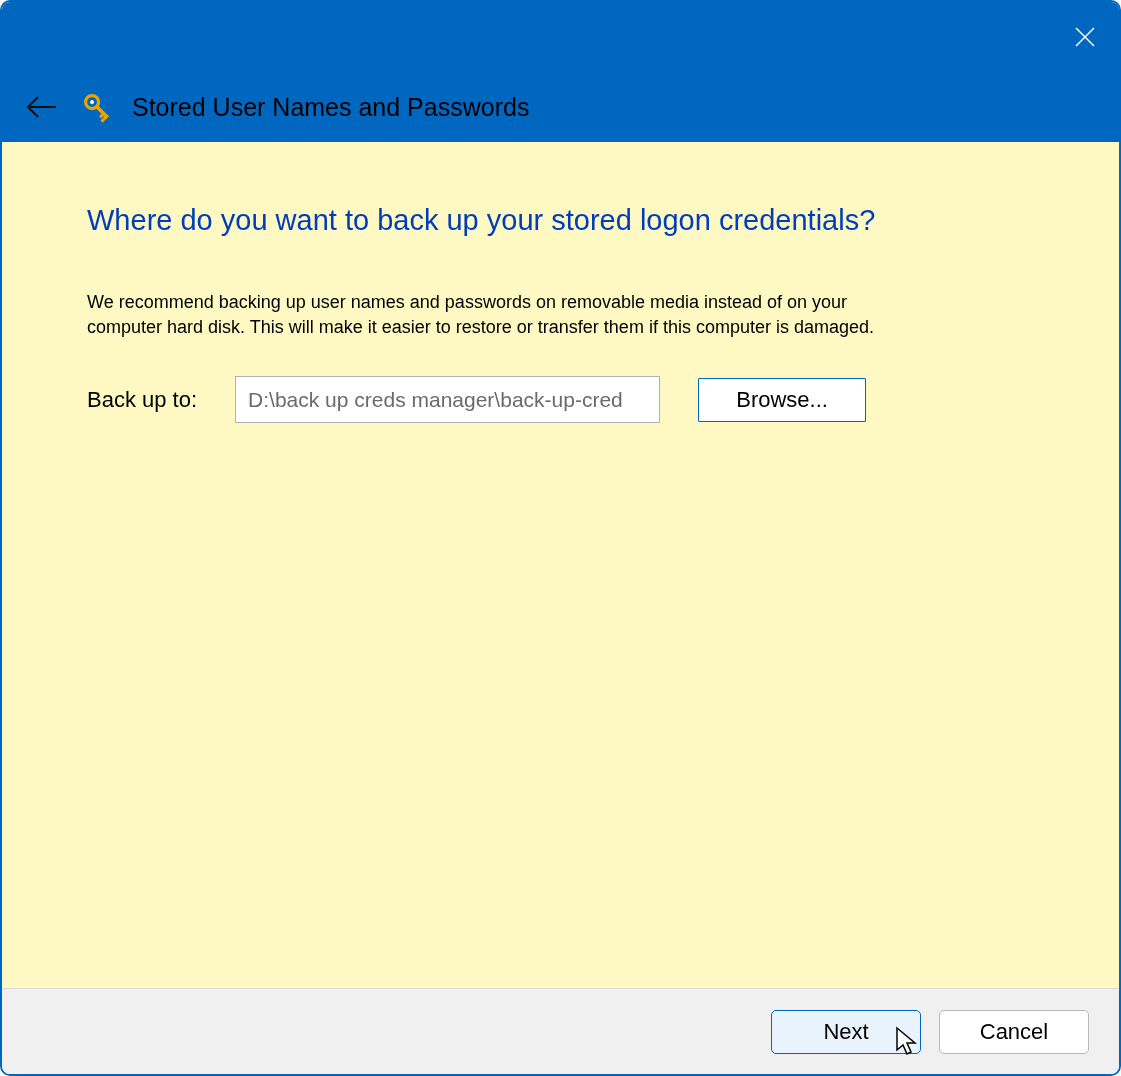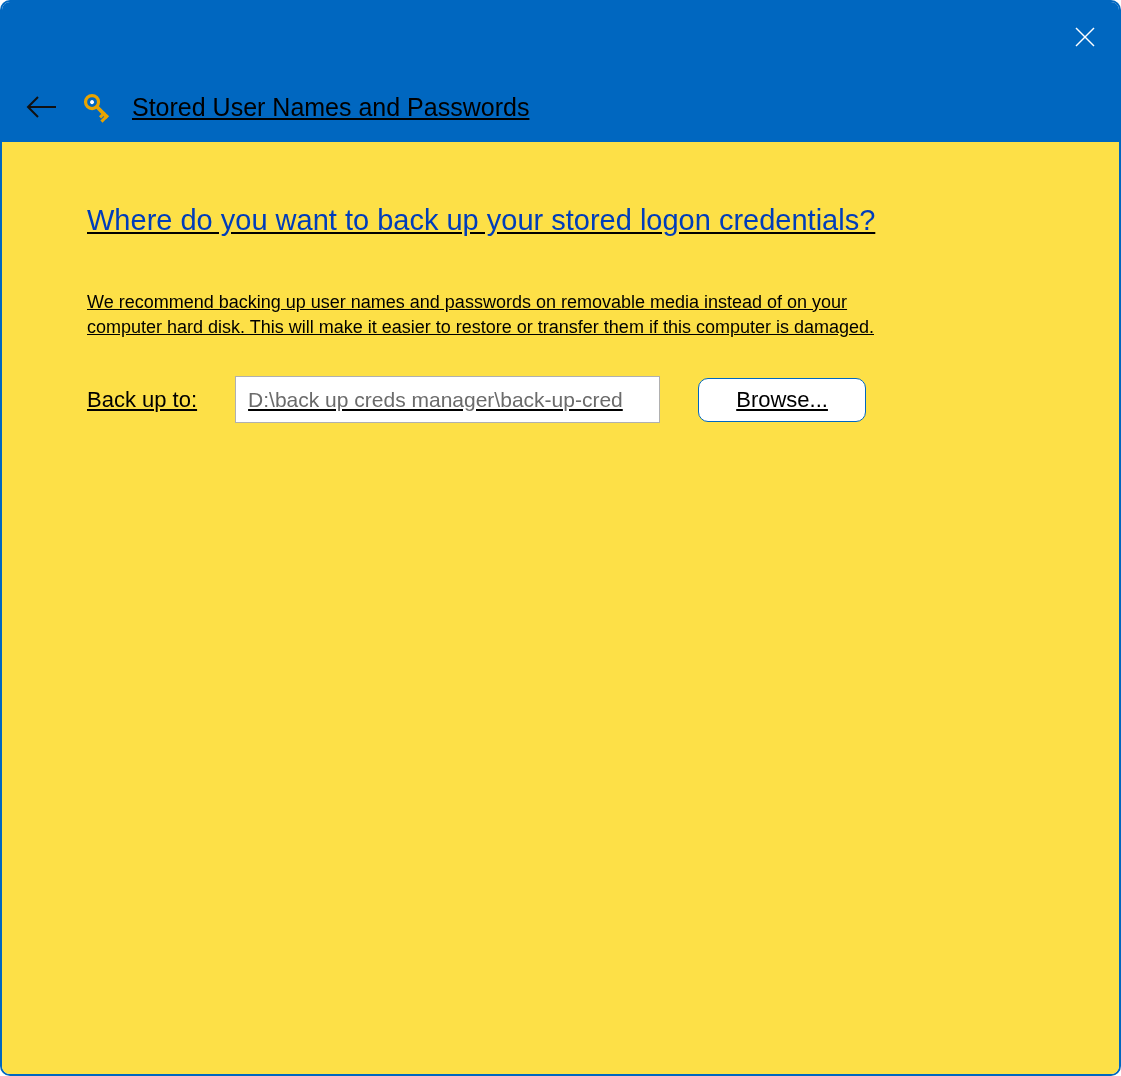--- a/index.html
+++ b/index.html
@@ -16,21 +16,20 @@
     }
     .window {
       width: 1121px;
       height: 1076px;
       border: 2px solid #0067c0;
       border-radius: 10px;
       overflow: hidden;
       display: flex;
       flex-direction: column;
       background: #fff;
-      text-decoration: underline;
     }
     .titlebar {
       background: #0067c0;
       height: 70px;
       display: flex;
       align-items: center;
       justify-content: flex-end;
       padding: 0 18px;
     }
     .close-btn {
@@ -74,21 +73,21 @@
       justify-content: center;
     }
     .header-title {
       font-size: 25px;
       color: #000;
       font-weight: 400;
     }
     .content {
       flex: 1;
       padding: 60px 80px 24px 85px;
-      background: #fde047;
+      background: #fef9c3;
     }
     .page-heading {
       color: #003dba;
       font-size: 29px;
       font-weight: 400;
       margin-bottom: 50px;
       line-height: 1.3;
     }
     .instruction {
       color: #000;
@@ -117,21 +116,21 @@
       font-size: 21px;
       font-family: inherit;
       color: #6b6b6b;
       background: #fff;
     }
     .browse-btn {
       width: 168px;
       height: 44px;
       border: 1px solid #0067c0;
       background: #fff;
-      border-radius: 10px;
+      border-radius: 1px;
       font-size: 22px;
       font-family: inherit;
       color: #000;
       cursor: pointer;
     }
     .note {
       color: #000;
       font-size: 22px;
       line-height: 1.4;
       max-width: 860px;
@@ -212,14 +211,21 @@
     <p class="instruction">We recommend backing up user names and passwords on removable media instead of on your computer hard disk. This will make it easier to restore or transfer them if this computer is damaged.</p>
 
     <div class="backup-row">
       <span class="backup-label">Back up to:</span>
       <input type="text" class="backup-input" readonly="" value="D:\back up creds manager\back-up-cred" style="">
       <button class="browse-btn">Browse...</button>
     </div>
 
   </div>
 
+  <div class="footer">
+    <button class="footer-btn next-btn">Next</button>
+    <button class="footer-btn cancel-btn">Cancel</button>
+    <svg class="cursor" width="26" height="30" viewBox="0 0 26 30">
+      <path d="M2 2 L2 24 L8 19 L12 28 L16 26 L12 17 L20 17 Z" fill="#fff" stroke="#000" stroke-width="1.5"></path>
+    </svg>
+  </div>
 
 </div>
 
 </body></html>

